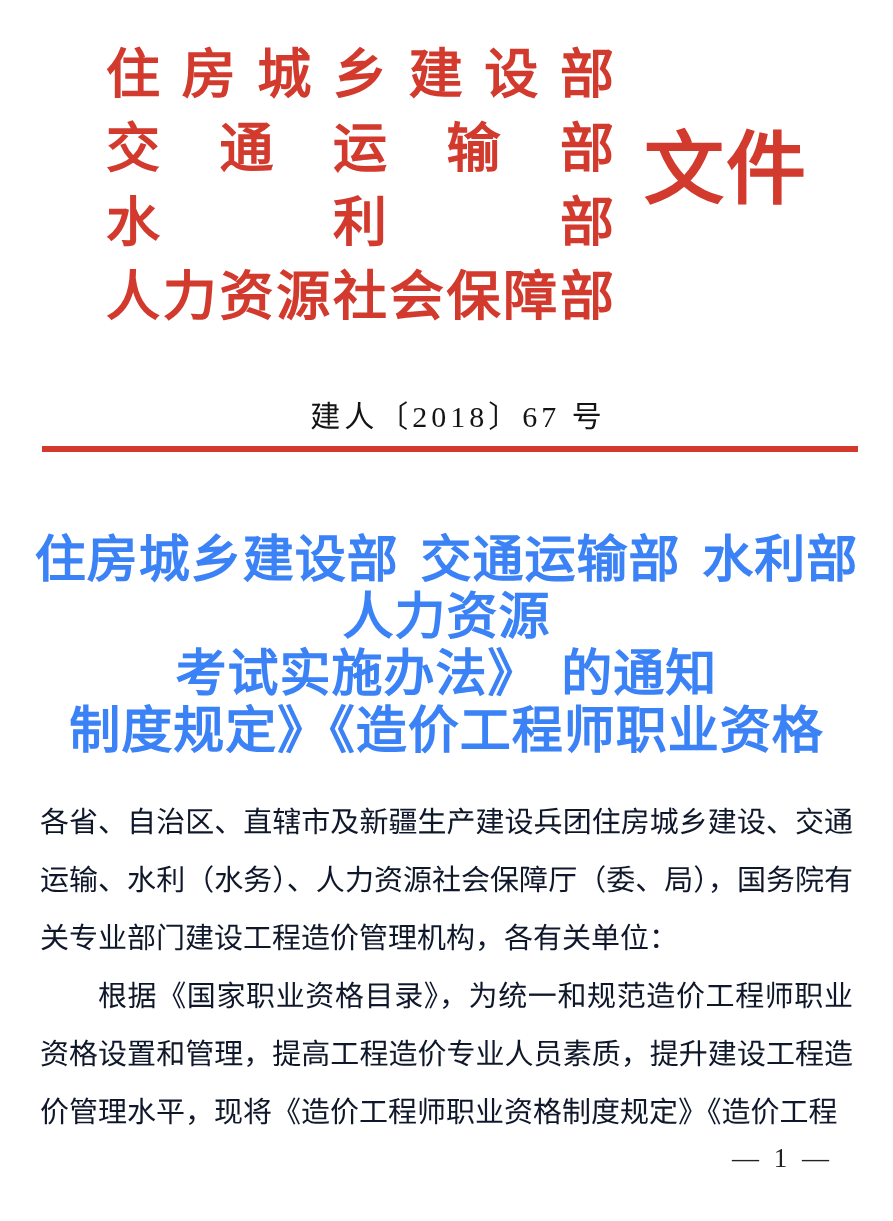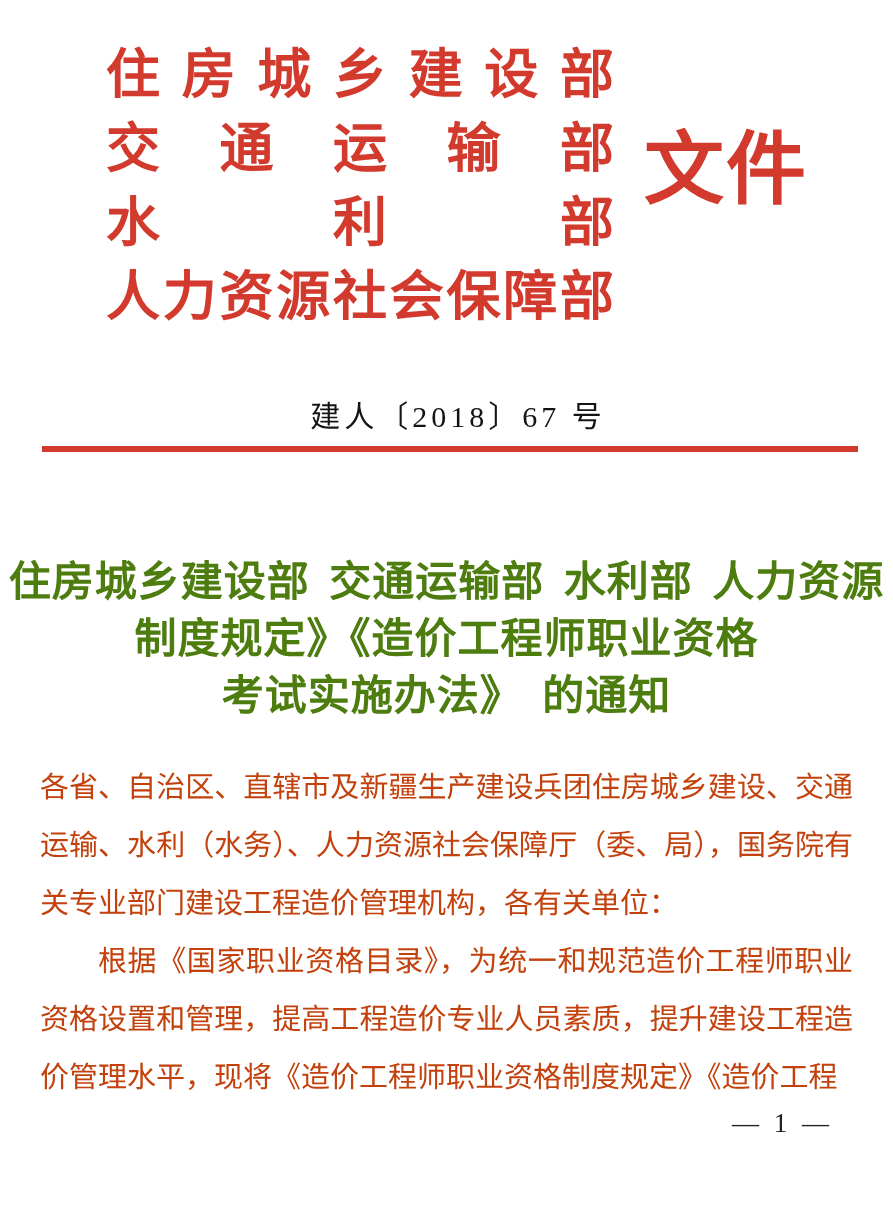--- a/index.html
+++ b/index.html
@@ -65,37 +65,37 @@
     color: #141414;
     padding-left: 23px;
   }
   .red-line {
     height: 6px;
     margin: 8px 35px 0 42px;
     background: var(--accent-red);
   }
   
   .title {
-    margin-top: 102px;
+    margin-top: 80px;
     text-align: center;
     font-weight: bold;
-    font-size: 42px;
+    font-size: 51px;
     line-height: 57px;
     letter-spacing: 1px;
     word-spacing: 8px;
-    color: #4d7c0f;
+    color: #3b82f6;
   }
   
   .body-text {
     margin: 33px 40px 0 40px;
     font-size: 29px;
     line-height: 58px;
     text-align: justify;
     text-justify: inter-character;
-    color: #c2410c;
+    color: #0f172a;
   }
   .body-text p { margin: 0; }
   .body-text p.indent { text-indent: 2em; }
   
   .footer {
     text-align: right;
     padding-right: 60px;
     margin-top: 2px;
     font-size: 27px;
     line-height: 30px;
@@ -145,22 +145,22 @@
     </div>
     <div class="doc-type">文件</div>
   </div>
 
   <div class="doc-number">建人〔2018〕67 号</div>
 
   <div class="red-line"></div>
 
   <div class="title">
     <div class="title-line">住房城乡建设部 交通运输部 水利部 人力资源</div>
+    <div class="title-line">考试实施办法》 的通知</div>
     <div class="title-line">制度规定》《造价工程师职业资格</div>
-    <div class="title-line">考试实施办法》 的通知</div>
   </div>
 
   <div class="body-text">
     <p>各省、自治区、直辖市及新疆生产建设兵团住房城乡建设、交通运输、水利（水务）、人力资源社会保障厅（委、局），国务院有关专业部门建设工程造价管理机构，各有关单位：</p>
     <p class="indent">根据《国家职业资格目录》，为统一和规范造价工程师职业资格设置和管理，提高工程造价专业人员素质，提升建设工程造价管理水平，现将《造价工程师职业资格制度规定》《造价工程</p>
   </div>
 
   <div class="footer">
     <span>— 1 —</span>
   </div>

